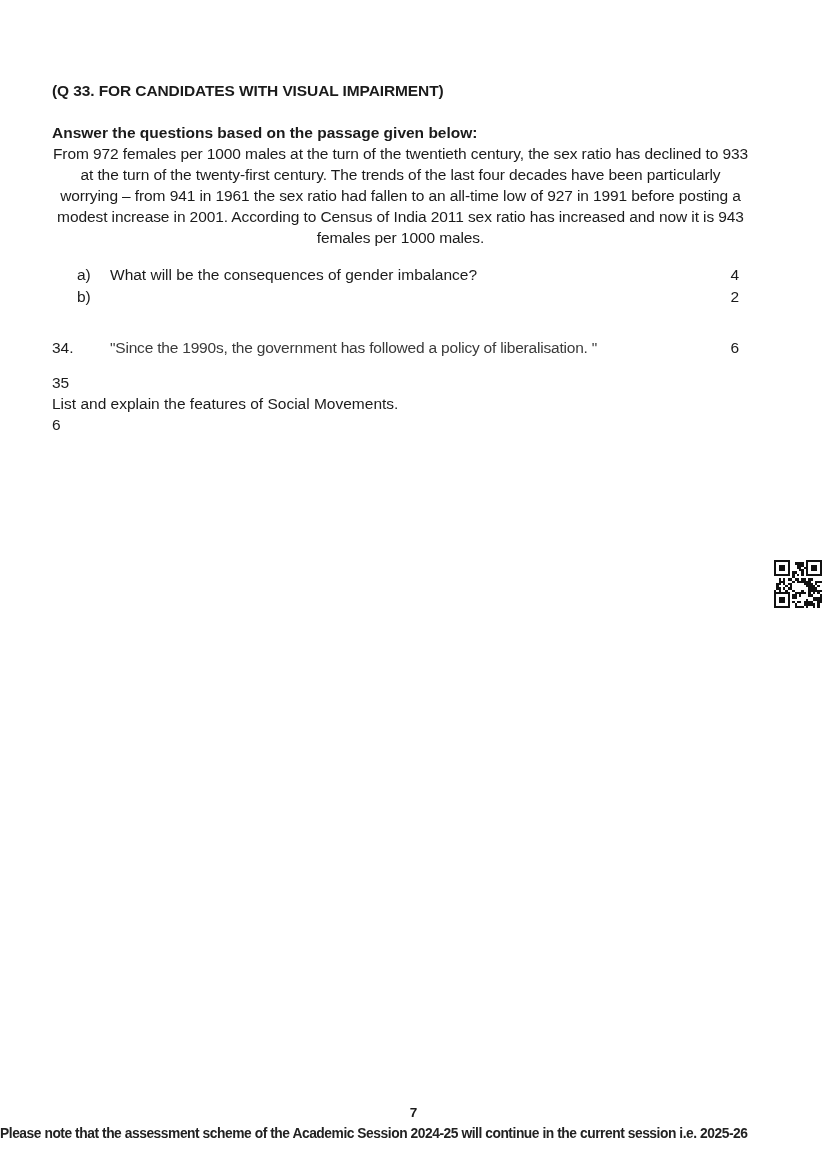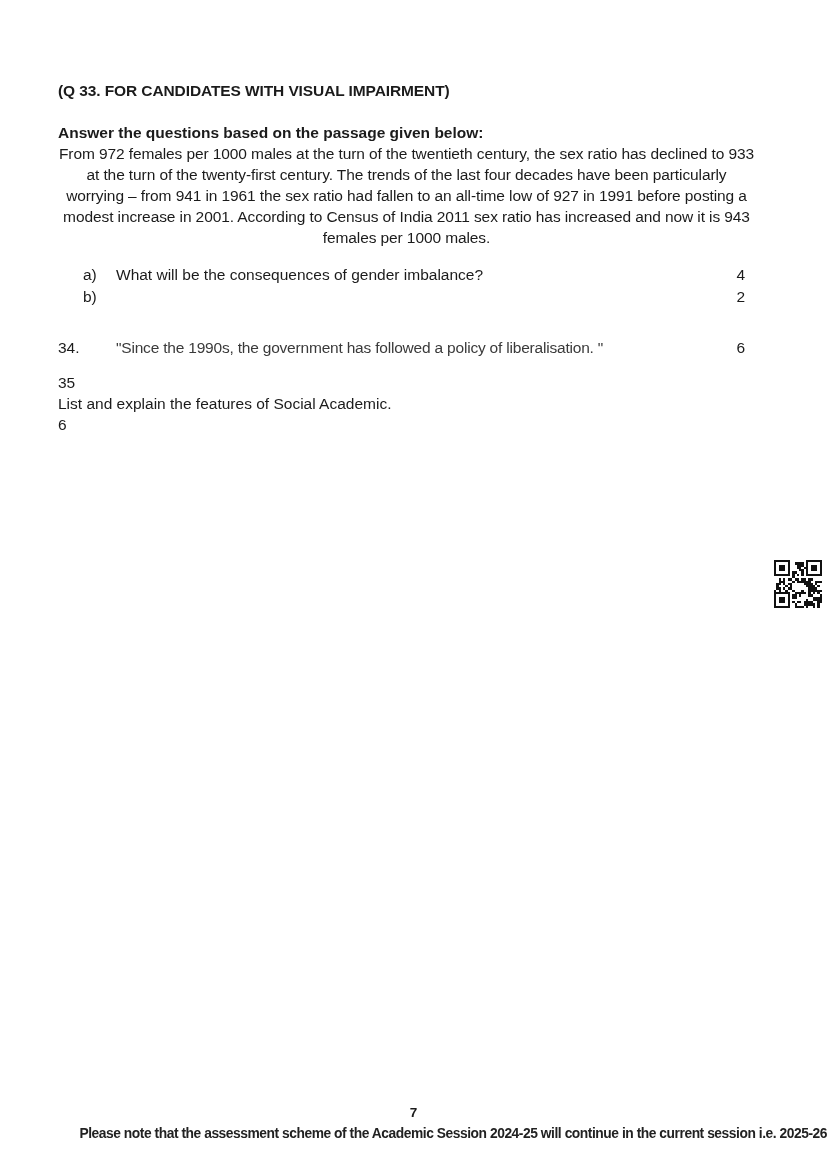--- a/index.html
+++ b/index.html
@@ -8,21 +8,21 @@
     width: 827px;
     height: 1169px;
     margin: 0 auto;
     background: #ffffff;
     font-family: "Liberation Sans", sans-serif;
     color: #1b1b1b;
     overflow: hidden;
   }
   .content {
     position: absolute;
-    left: 58px;
+    left: 52px;
     top: 80px;
     width: 697px;
     font-size: 15.5px;
     line-height: 21px;
   }
   .section-heading {
     font-weight: bold;
     font-size: 15.5px;
     letter-spacing: -0.1px;
     margin: 0 0 21px 0;
@@ -69,21 +69,21 @@
     width: 100%;
     text-align: center;
     font-weight: bold;
     font-size: 13.5px;
   }
   .footer-note {
     position: absolute;
     top: 1126px;
     left: 0;
     width: 100%;
-    text-align: right;
+    text-align: left;
     font-weight: bold;
     font-size: 13.8px;
     letter-spacing: -0.45px;
     color: #222222;
   }
 </style>
 </head>
 <body>
 
 <div class="page">
@@ -111,21 +111,21 @@
     <div class="row q-row q34">
       <span class="num">34.</span>
       <span class="body">
         <span class="q-quote">"Since the 1990s, the government has followed a policy of liberalisation. "</span>
       </span>
       <span class="marks">6</span>
     </div>
 
     <div class="row q-row q35">
       <span class="num">35</span>
-      <span class="body">List and explain the features of Social Academic.</span>
+      <span class="body">List and explain the features of Social Movements.</span>
       <span class="marks">6</span>
     </div>
 
   </div>
 
   <div class="qr-code">
     <svg viewBox="0 0 21 21" xmlns="http://www.w3.org/2000/svg">
         <rect x="0" y="0" width="1" height="1" fill="#111"></rect>
         <rect x="1" y="0" width="1" height="1" fill="#111"></rect>
         <rect x="2" y="0" width="1" height="1" fill="#111"></rect>

